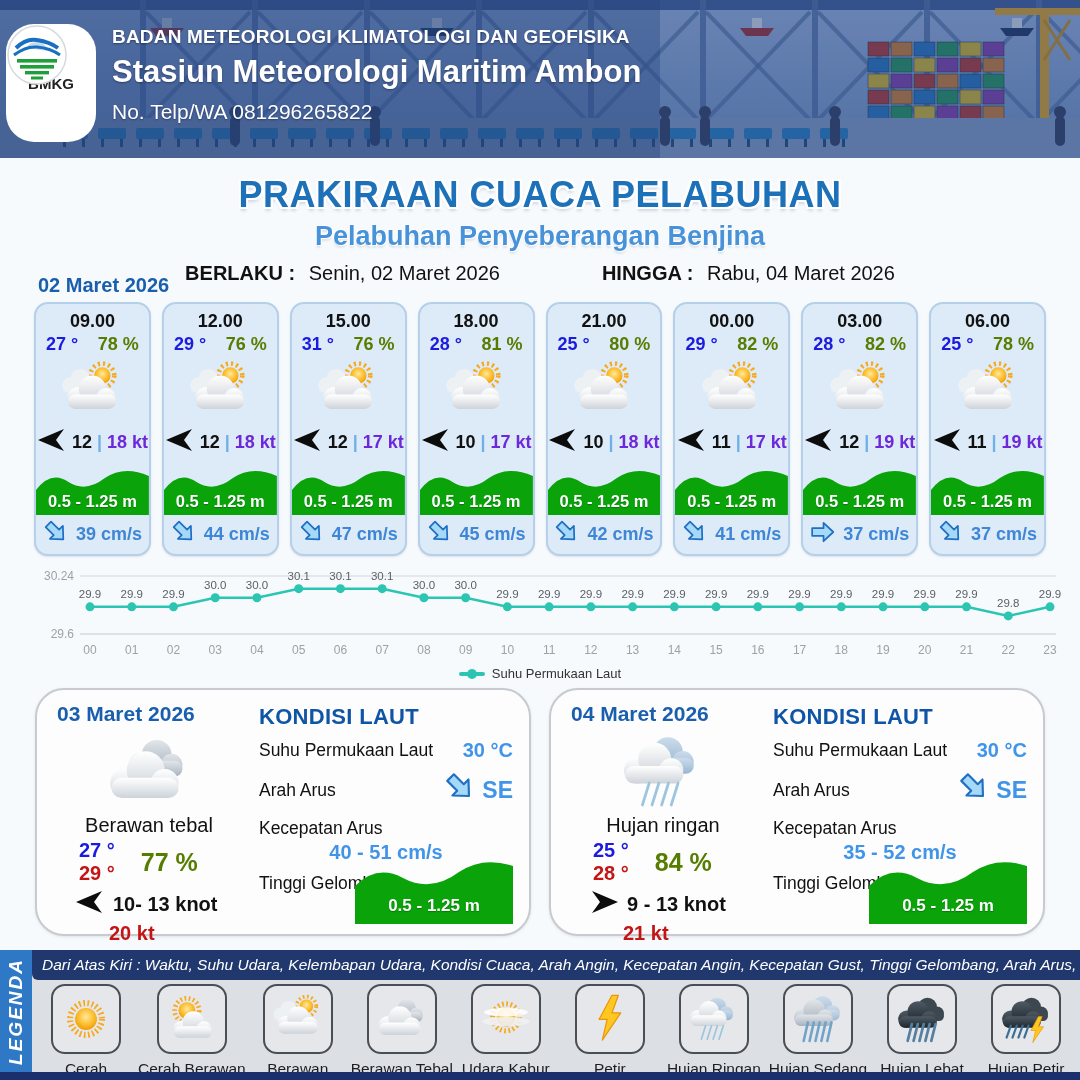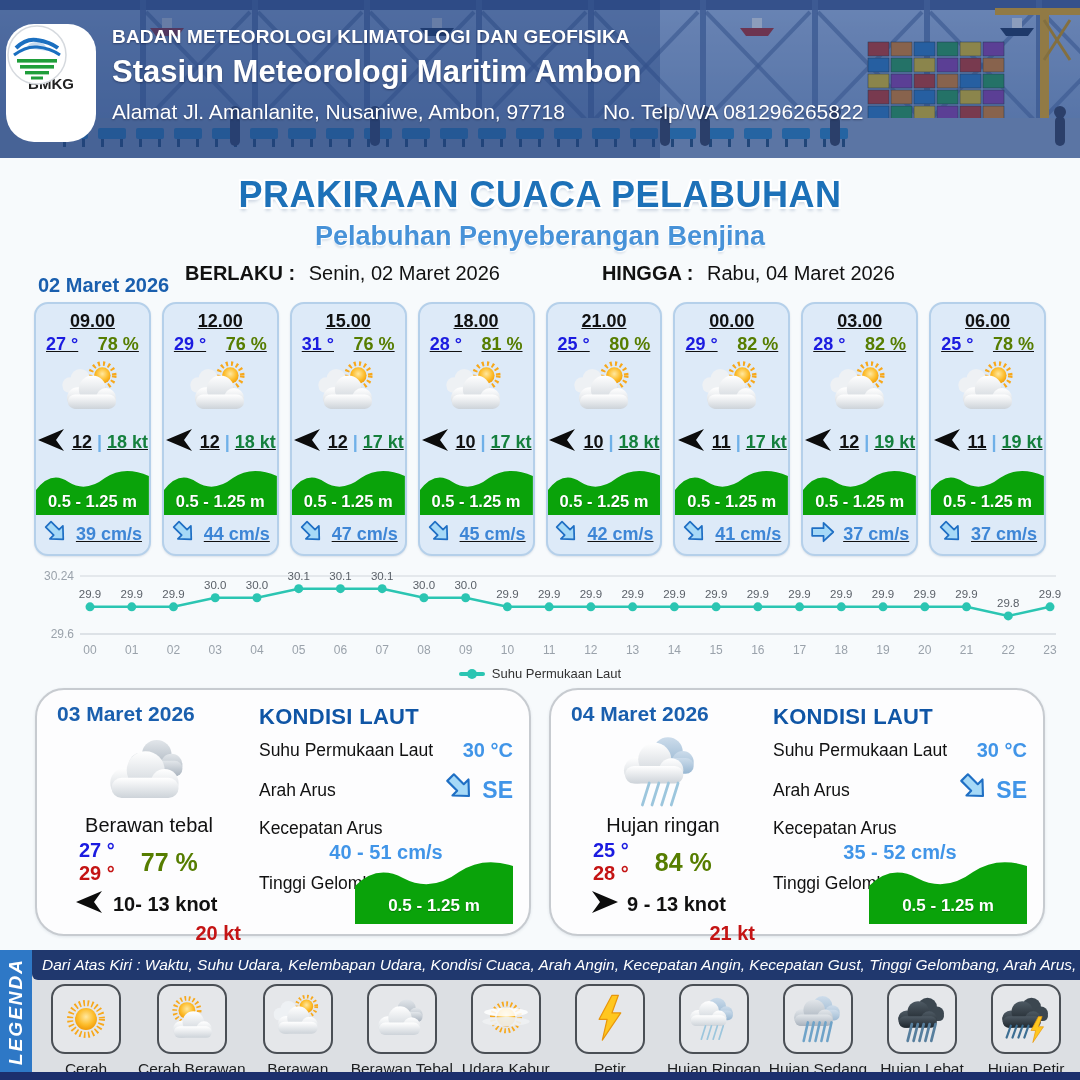--- a/index.html
+++ b/index.html
@@ -23,31 +23,31 @@
     text-shadow:-2px -2px 0 #fff,2px -2px 0 #fff,-2px 2px 0 #fff,2px 2px 0 #fff,0 4px 3px rgba(40,70,120,.18);}
   .sub-title{margin:5px 0 0;font-size:27px;font-weight:bold;color:#4792d8;
     text-shadow:-1px -1px 0 #fff,1px 1px 0 #fff,0 3px 2px rgba(40,70,120,.12);}
   .validity{margin-top:10px;font-size:20px;display:flex;justify-content:center;gap:102px;}
   .validity b{font-weight:bold;}
   .validity span.v-val{font-weight:normal;margin-left:8px;}
 
   .date-label{position:absolute;left:38px;top:274px;font-size:20px;font-weight:bold;color:#1a5fae;}
 
   
-  .cards-row{position:absolute;left:34px;top:302px;width:1012px;display:flex;gap:11px;text-decoration:underline;}
+  .cards-row{position:absolute;left:34px;top:302px;width:1012px;display:flex;gap:11px;}
   .card{flex:1;height:250px;background:#ddeaf8;border:2px solid #b5d0ea;border-radius:14px;
         overflow:hidden;display:flex;flex-direction:column;box-shadow:0 1px 2px rgba(60,90,130,.15);}
   .c-time{text-align:center;font-size:18px;font-weight:bold;margin-top:7px;}
   .c-th{display:flex;justify-content:space-between;padding:2px 10px 0 10px;font-size:18px;font-weight:bold;}
   .c-temp{color:#1b1be0;}
   .c-hum{color:#567d00;}
   .c-icon{height:74px;display:flex;align-items:center;justify-content:center;}
   .c-wind{display:flex;align-items:center;justify-content:center;gap:5px;font-size:18px;font-weight:bold;height:30px;}
   .c-wind .pipe{color:#6fb0e8;font-weight:bold;}
-  .c-gust{color:#15803d;}
+  .c-gust{color:#6d28d9;}
   .c-wave{position:relative;height:55px;margin-top:4px;}
   .c-wave svg{position:absolute;bottom:0;left:0;width:100%;height:55px;}
   .c-wave .wv-label{position:absolute;bottom:4px;width:100%;text-align:center;font-size:16.5px;font-weight:bold;color:#fff;
                     text-shadow:0 1px 1px rgba(0,60,0,.4);}
   .c-current{height:40px;display:flex;align-items:center;justify-content:center;gap:7px;
              font-size:18px;font-weight:bold;color:#3e86d6;}
 
   
   .chart-wrap{position:absolute;top:560px;left:0;width:1080px;}
   .chart-legend{display:flex;align-items:center;justify-content:center;gap:7px;font-size:13px;color:#333;margin-top:2px;}
@@ -61,21 +61,21 @@
   .p-left{width:42%;position:relative;}
   .p-date{font-size:21px;font-weight:bold;color:#1a5fae;}
   .p-icon{height:86px;display:flex;align-items:flex-start;justify-content:center;margin-top:2px;}
   .p-cond{font-size:20px;margin-top:0;text-align:center;}
   .p-temps{display:flex;align-items:center;margin-top:2px;margin-left:22px;gap:26px;}
   .p-tcol{display:flex;flex-direction:column;line-height:1.15;}
   .t-min{font-size:20px;font-weight:bold;color:#1b1be0;}
   .t-max{font-size:20px;font-weight:bold;color:#c41414;}
   .p-hum{font-size:25px;font-weight:bold;color:#567d00;}
   .p-wind{display:flex;align-items:center;gap:8px;margin-top:5px;margin-left:18px;font-size:20px;font-weight:bold;}
-  .p-gust{margin-left:52px;margin-top:3px;font-size:20px;font-weight:bold;color:#c41414;text-align:right;}
+  .p-gust{margin-left:52px;margin-top:3px;font-size:20px;font-weight:bold;color:#c41414;}
   .p-right{width:58%;position:relative;padding-left:18px;}
   .sea-title{font-size:22px;font-weight:bold;color:#0f55a5;letter-spacing:.3px;margin-top:2px;}
   .sea-row{display:flex;justify-content:space-between;align-items:center;margin-top:9px;font-size:17.5px;}
   .sea-val{color:#4195e8;font-weight:bold;font-size:20px;}
   .sea-dir{display:flex;align-items:center;gap:6px;color:#4195e8;font-weight:bold;font-size:23px;}
   .sea-cur{color:#4195e8;font-weight:bold;font-size:20px;text-align:center;margin-top:2px;}
   .p-wave{position:absolute;right:0;bottom:0;width:158px;height:72px;}
   .p-wave svg{position:absolute;bottom:0;left:0;width:100%;height:72px;}
   .p-wave .wv-label{position:absolute;bottom:8px;width:100%;text-align:center;font-size:17px;font-weight:bold;color:#fff;
                     text-shadow:0 1px 1px rgba(0,60,0,.4);}
@@ -296,21 +296,20 @@
           <rect x="19" y="47" width="24" height="3.4"></rect>
           <rect x="25" y="52.5" width="12" height="3"></rect>
         </g>
       </svg>
       <div class="bmkg-txt">BMKG</div>
     </div>
     <div class="header-text">
       <div class="h-agency">BADAN METEOROLOGI KLIMATOLOGI DAN GEOFISIKA</div>
       <div class="h-station">Stasiun Meteorologi Maritim Ambon</div>
       <div class="h-address">
-        <span>Alamat Jl. Amanlanite, Nusaniwe, Ambon, 97718</span>
         <span>No. Telp/WA  081296265822</span>
       </div>
     </div>
   </div>
 
   <div class="title-wrap">
     <h1 class="main-title">PRAKIRAAN CUACA PELABUHAN</h1>
     <h2 class="sub-title">Pelabuhan Penyeberangan Benjina</h2>
     <div class="validity">
       <div>

